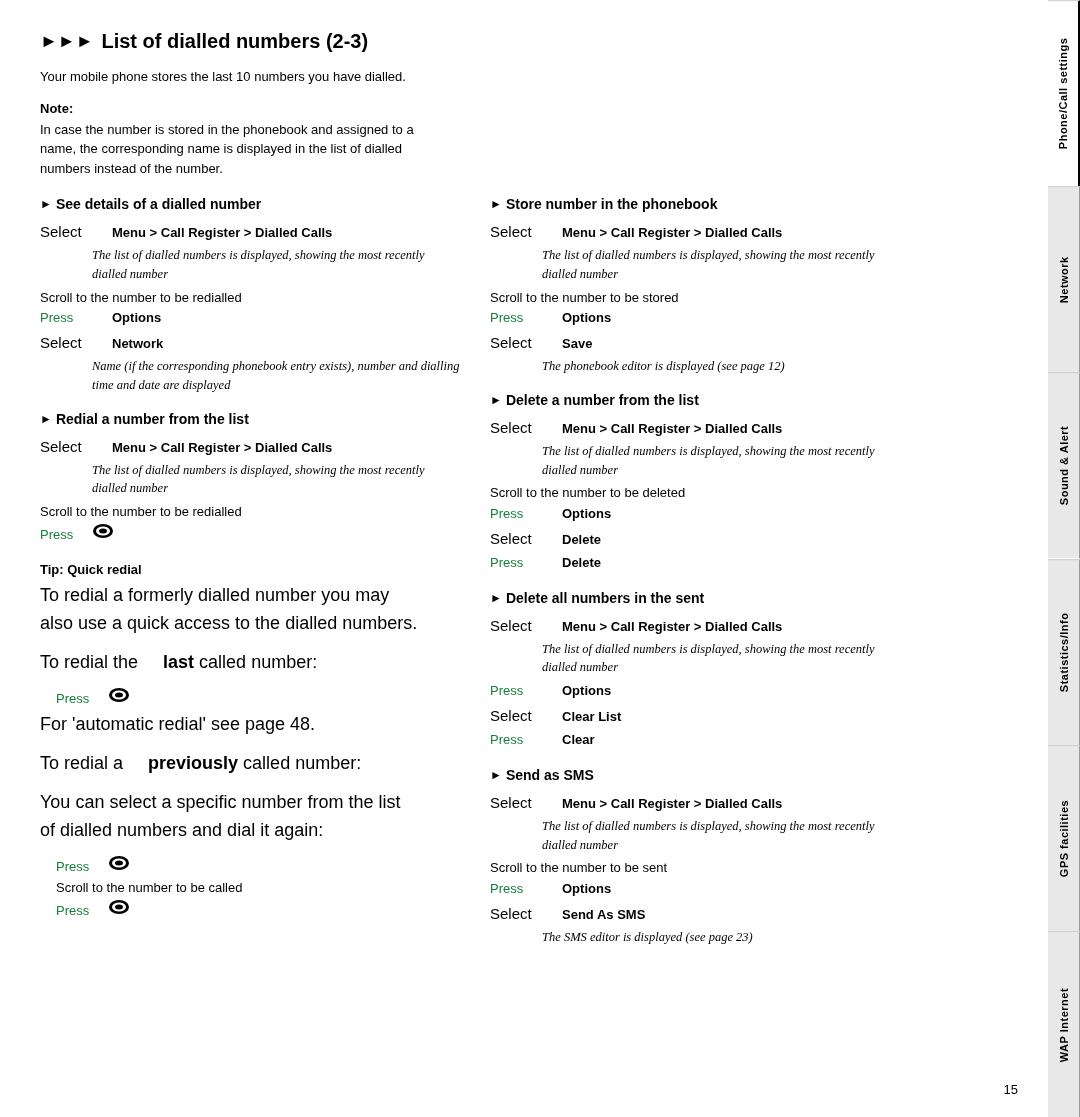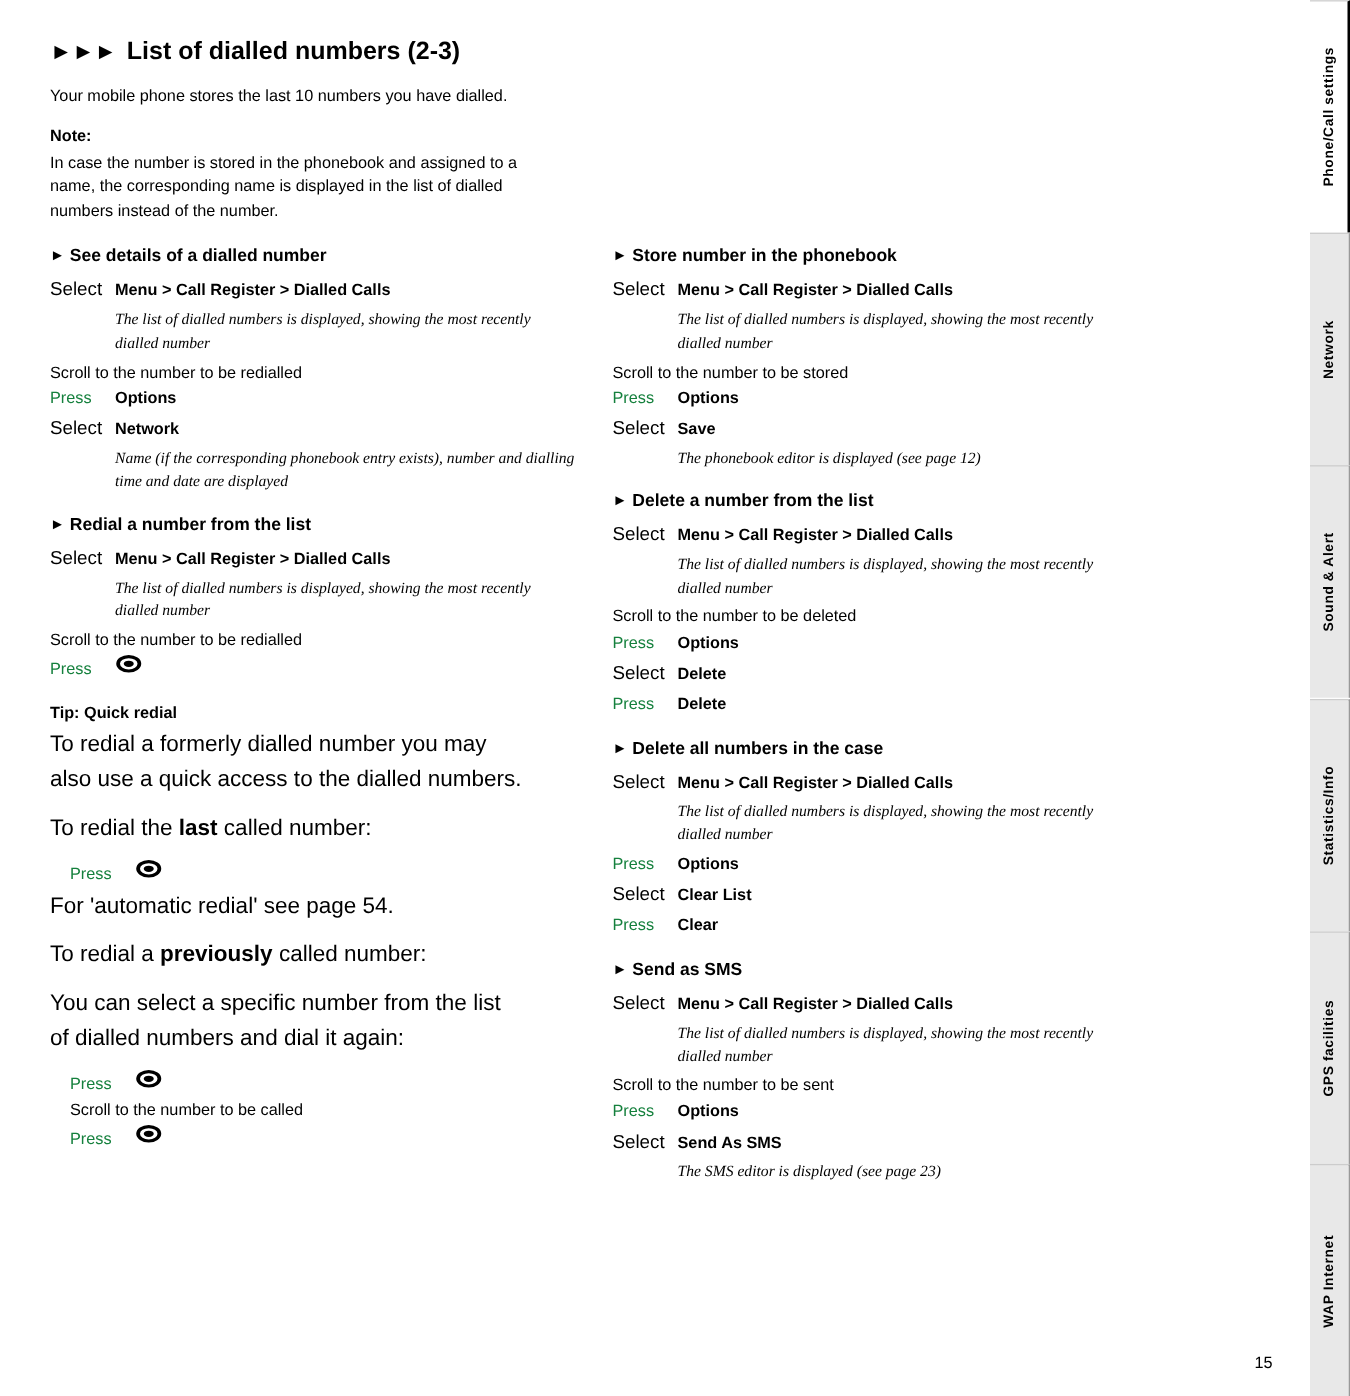--- a/index.html
+++ b/index.html
@@ -96,20 +96,21 @@
 
     .row-label {
       min-width: 52px;
       color: #15803d;
       font-size: 13px;
       flex-shrink: 0;
     }
 
     .bold {
       font-weight: bold;
+      margin-left: 20px;
     }
 
     .italic-block {
       font-style: italic;
       font-family: Georgia, serif;
       font-size: 12.5px;
       line-height: 1.5;
       margin-left: 52px;
       margin-bottom: 4px;
     }
@@ -252,21 +253,21 @@
           <span>To redial the </span><span class="bold">last</span><span> called number:</span>
         </div>
         <div class="row" style="margin-left:16px; margin-bottom:4px;">
           <span class="row-label">Press</span>
           <svg width="22" height="16" viewBox="0 0 22 16">
             <ellipse cx="11" cy="8" rx="10" ry="7" fill="#000"></ellipse>
             <ellipse cx="11" cy="8" rx="7" ry="4.5" fill="#fff"></ellipse>
             <ellipse cx="11" cy="8" rx="4" ry="2.5" fill="#000"></ellipse>
           </svg>
         </div>
-        <div class="tip-block">For 'automatic redial' see page 54.</div>
+        <div class="tip-block">For 'automatic redial' see page 48.</div>
         <div class="tip-block">
           <span>To redial a </span><span class="bold">previously</span><span> called number:</span>
         </div>
         <div class="tip-block">You can select a specific number from the list of dialled numbers and dial it again:</div>
         <div class="row" style="margin-left:16px; margin-bottom:4px;">
           <span class="row-label">Press</span>
           <svg width="22" height="16" viewBox="0 0 22 16">
             <ellipse cx="11" cy="8" rx="10" ry="7" fill="#000"></ellipse>
             <ellipse cx="11" cy="8" rx="7" ry="4.5" fill="#fff"></ellipse>
             <ellipse cx="11" cy="8" rx="4" ry="2.5" fill="#000"></ellipse>
@@ -330,21 +331,21 @@
           <span class="bold">Delete</span>
         </div>
         <div class="row">
           <span class="row-label">Press</span>
           <span class="bold">Delete</span>
         </div>
       </div>
 
       <div class="section-heading">
         <span class="section-arrow">►</span>
-        <span>Delete all numbers in the case</span>
+        <span>Delete all numbers in the sent</span>
       </div>
 
       <div class="instruction-block">
         <div class="row">
           <span class="select-label">Select</span>
           <span class="bold">Menu &gt; Call Register &gt; Dialled Calls</span>
         </div>
         <div class="italic-block">The list of dialled numbers is displayed, showing the most recently dialled number</div>
         <div class="row">
           <span class="row-label">Press</span>

